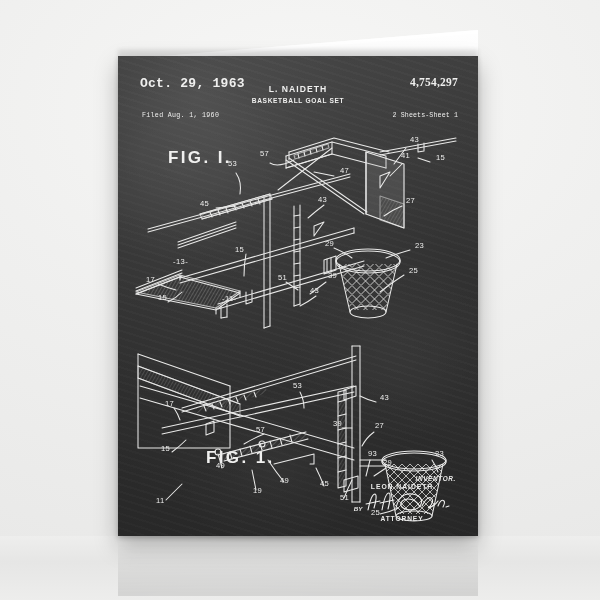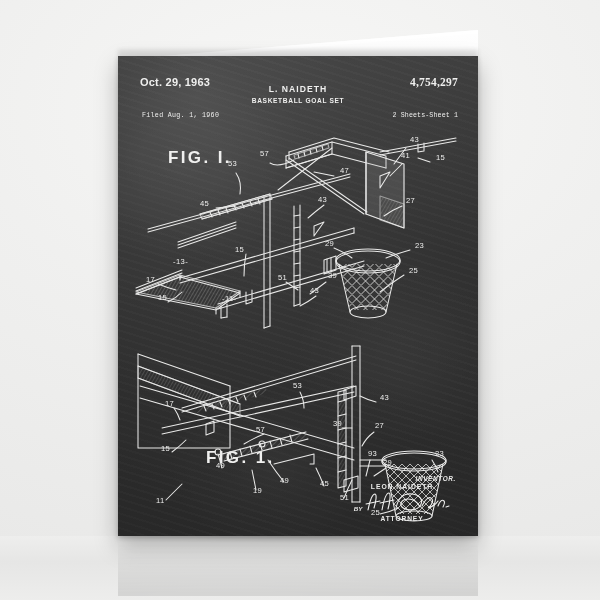--- a/index.html
+++ b/index.html
@@ -67,21 +67,21 @@
   }
   #card::after{
     content:"";position:absolute;inset:0;pointer-events:none;
     background:linear-gradient(200deg, rgba(255,255,255,.06) 0%, rgba(255,255,255,0) 34%, rgba(0,0,0,.12) 100%);
   }
   #card-inner{position:absolute;inset:0;z-index:3;}
   svg.art{position:absolute;inset:0;width:100%;height:100%;}
 
   
   .hdr{position:absolute;color:#efefee;letter-spacing:.02em;}
-  #hdr-date{left:22px;top:20px;font-size:11px;font-weight:700;font-family:Liberation Sans, sans-serif;}
+  #hdr-date{left:22px;top:20px;font-size:13px;font-weight:700;font-family:Liberation Mono, monospace;}
   #hdr-patno{right:20px;top:20px;font-size:11.5px;font-weight:700;font-family:"Liberation Serif",serif;}
   #hdr-inventor{left:0;right:0;top:28px;text-align:center;font-size:8.6px;letter-spacing:.12em;font-weight:700;}
   #hdr-title{left:0;right:0;top:41px;text-align:center;font-size:6.6px;letter-spacing:.10em;font-weight:700;}
   #hdr-filed{left:24px;top:56px;font-size:6.6px;letter-spacing:.05em;font-family:"Liberation Mono",monospace;}
   #hdr-sheets{right:20px;top:56px;font-size:6.6px;letter-spacing:.02em;font-family:"Liberation Mono",monospace;}
 
   .figlabel{position:absolute;color:#f0f0ef;font-size:17px;font-weight:700;letter-spacing:.14em;font-family:"Liberation Sans",sans-serif;}
   #fig1-label{left:50px;top:92px;}
   #fig2-label{left:88px;top:392px;}
 

